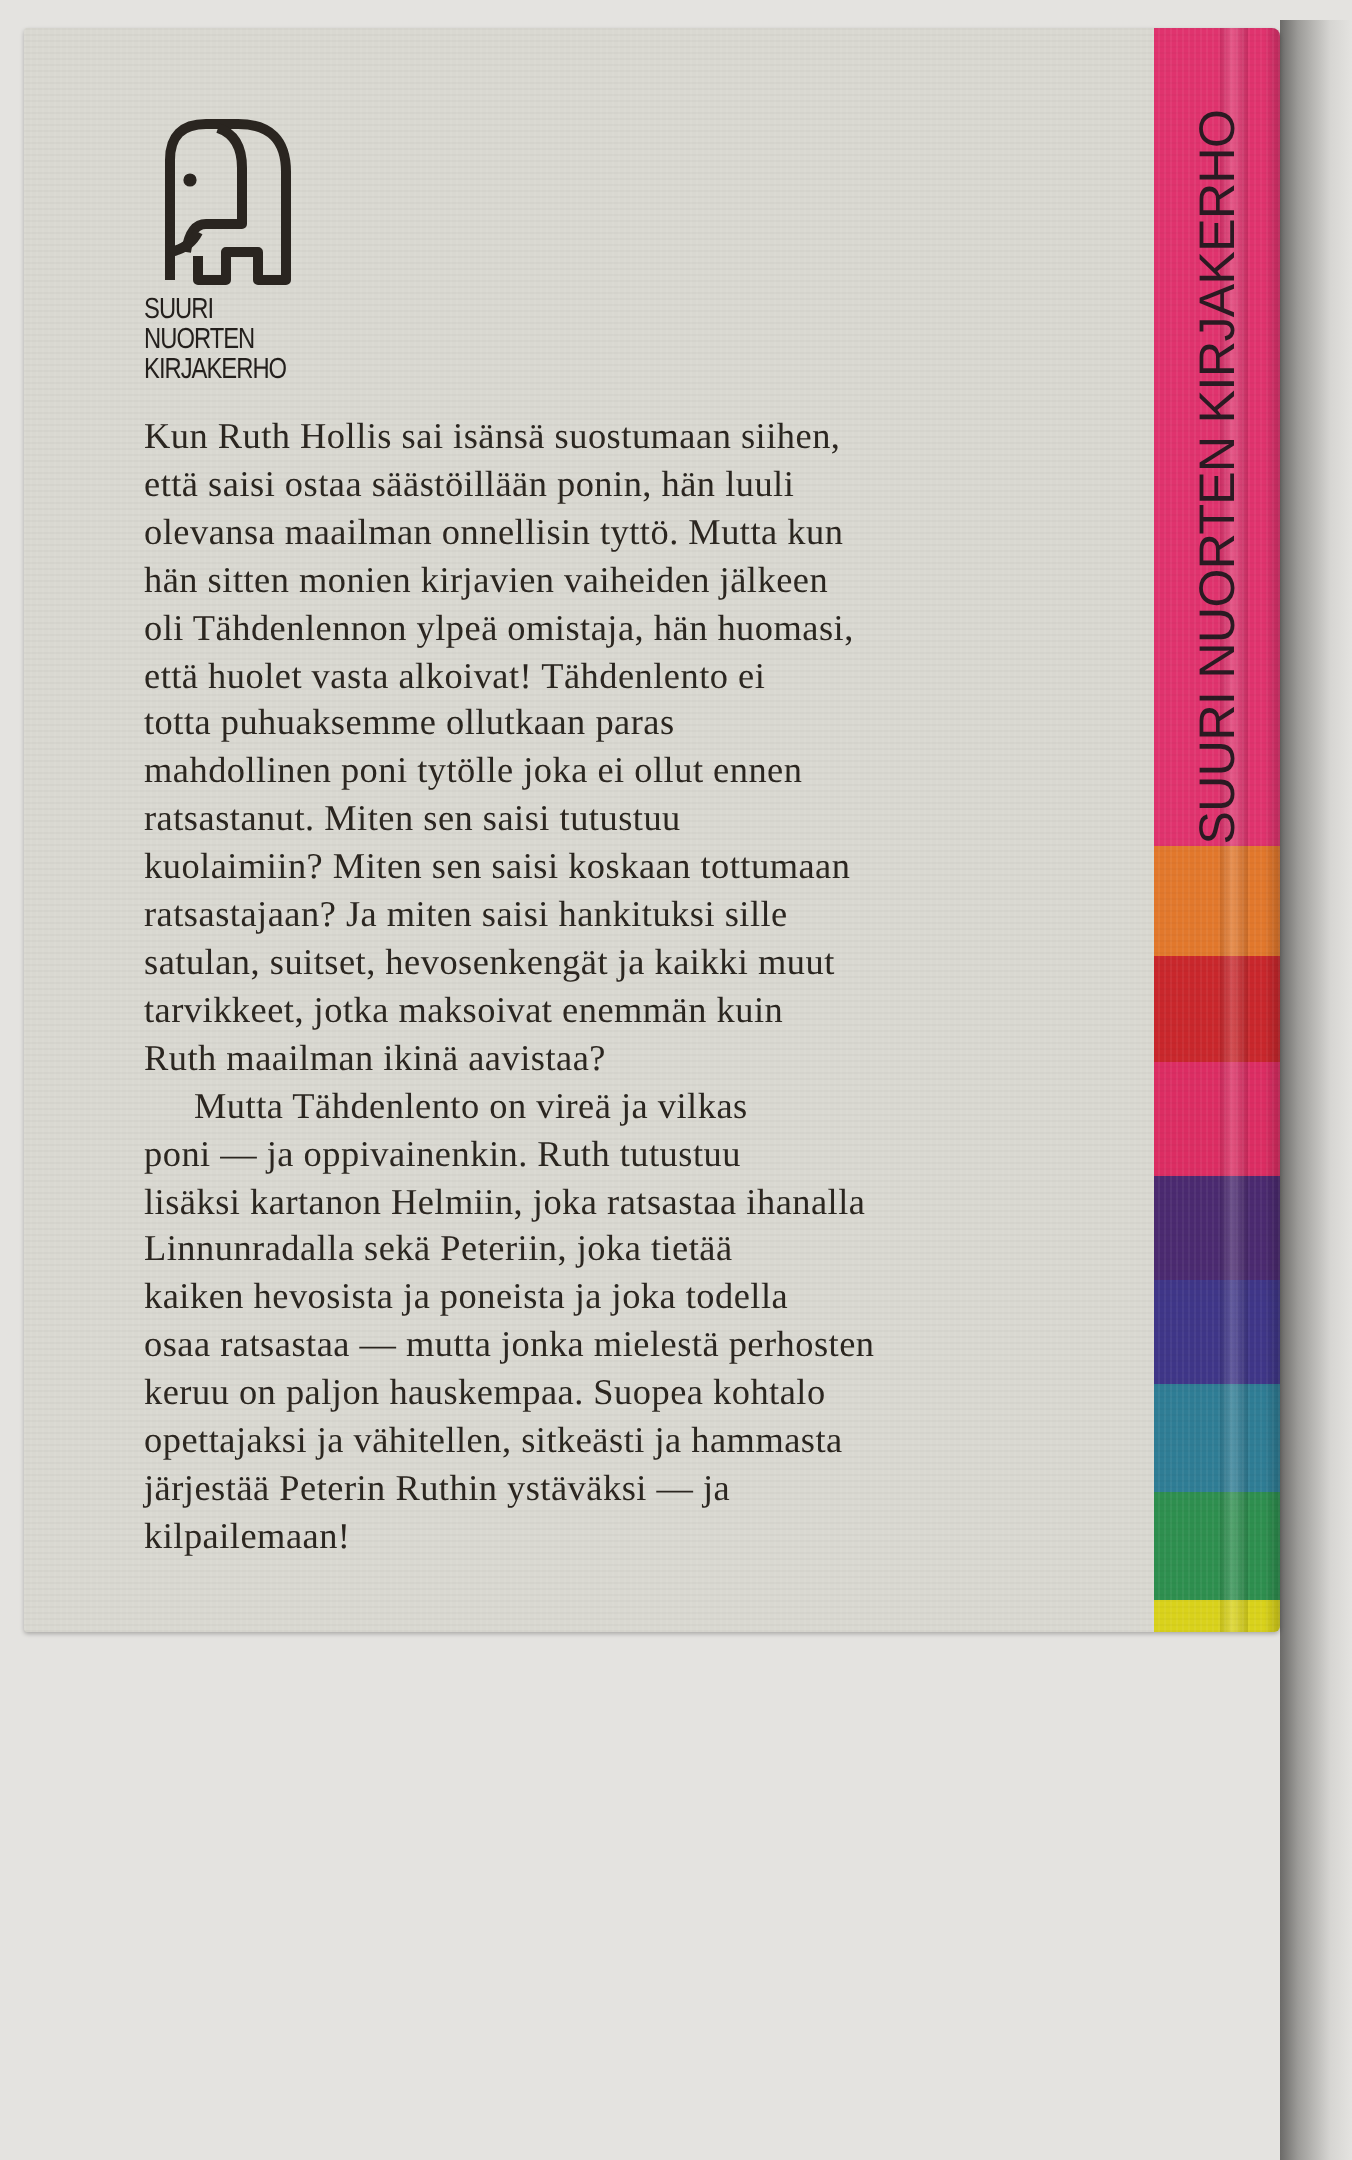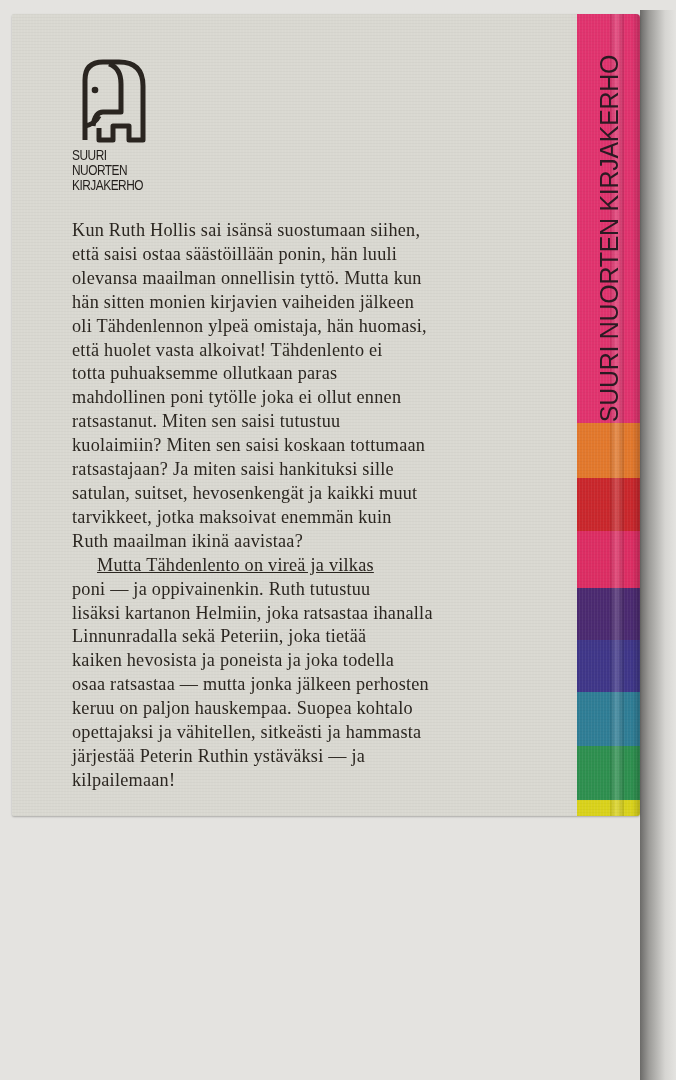--- a/index.html
+++ b/index.html
@@ -77,24 +77,23 @@
       letter-spacing: -0.6px;
       transform: scaleX(0.82);
       transform-origin: left top;
     }
     .logo-text div { white-space: nowrap; }
     .blurb {
       position: absolute; left: 60px; top: 193px; width: 490px;
       font-size: 18.2px; line-height: 23.9px;
       color: #2b2620;
       letter-spacing: 0.25px;
-      margin-top: 12px;
     }
     .blurb .line { white-space: nowrap; }
-    .blurb .indent { padding-left: 25px; text-decoration: underline; }
+    .blurb .indent { padding-left: 25px; }
     .isbn {
       position: absolute; left: 53px; top: 872px;
       font-size: 15px; color: #be185d; letter-spacing: 0.1px;
       white-space: nowrap;
     }
   </style>
 </head>
 <body>
 
 <div class="shadow-right"></div>
@@ -155,21 +154,21 @@
       <div class="line">kuolaimiin? Miten sen saisi koskaan tottumaan</div>
       <div class="line">ratsastajaan? Ja miten saisi hankituksi sille</div>
       <div class="line">satulan, suitset, hevosenkengät ja kaikki muut</div>
       <div class="line">tarvikkeet, jotka maksoivat enemmän kuin</div>
       <div class="line">Ruth maailman ikinä aavistaa?</div>
       <div class="line indent">Mutta Tähdenlento on vireä ja vilkas</div>
       <div class="line">poni — ja oppivainenkin. Ruth tutustuu</div>
       <div class="line">lisäksi kartanon Helmiin, joka ratsastaa ihanalla</div>
       <div class="line">Linnunradalla sekä Peteriin, joka tietää</div>
       <div class="line">kaiken hevosista ja poneista ja joka todella</div>
-      <div class="line">osaa ratsastaa — mutta jonka jälkeen perhosten</div>
+      <div class="line">osaa ratsastaa — mutta jonka mielestä perhosten</div>
       <div class="line">keruu on paljon hauskempaa. Suopea kohtalo</div>
       <div class="line">opettajaksi ja vähitellen, sitkeästi ja hammasta</div>
       <div class="line">järjestää Peterin Ruthin ystäväksi — ja</div>
       <div class="line">kilpailemaan!</div>
     </div>
 
   <div class="isbn">ISBN 951-643-380-4</div>
 </div>
 
 </body></html>

